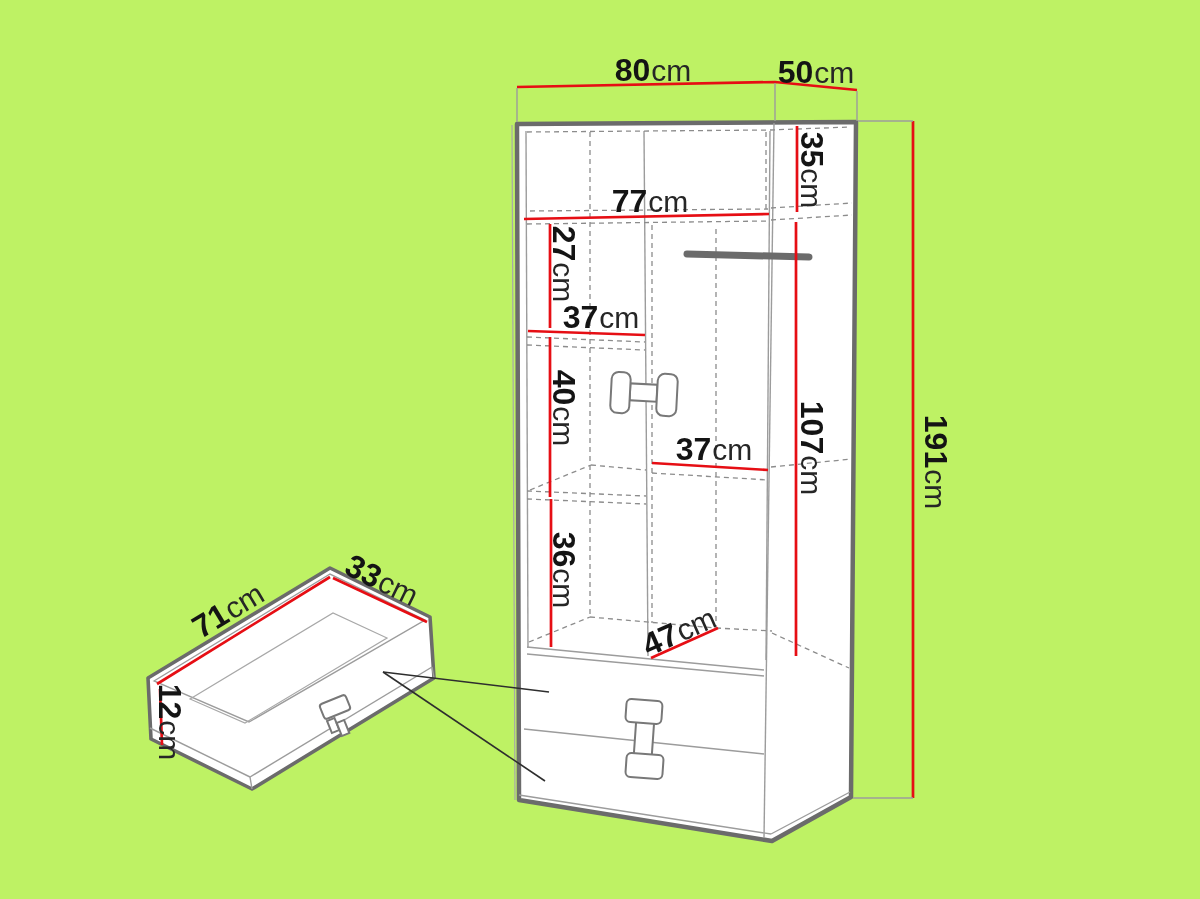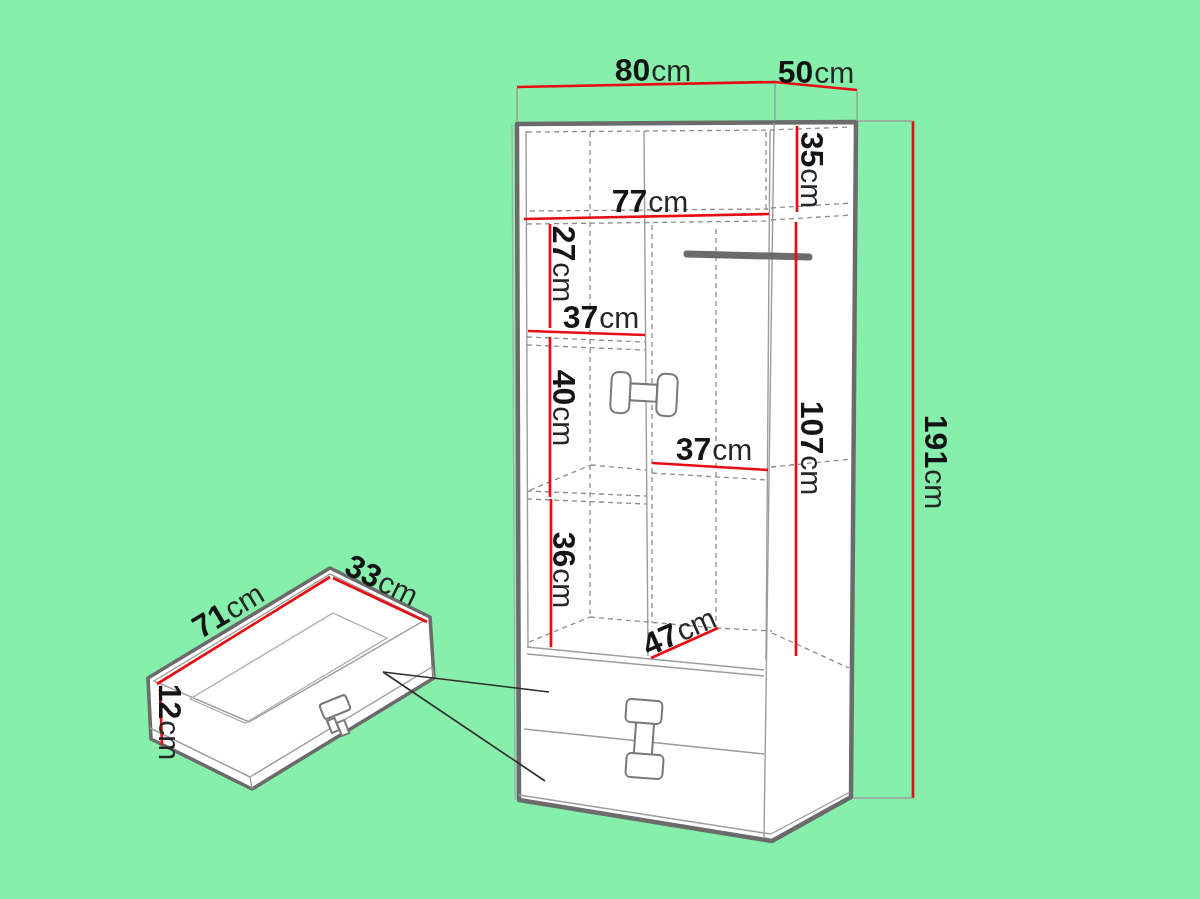--- a/index.html
+++ b/index.html
@@ -1,16 +1,16 @@
 <!DOCTYPE html>
 <html><head>
 <meta charset="utf-8">
 <style>
   html,body{margin:0;padding:0;background:#ffffff;}
-  .stage{position:relative;width:1200px;height:899px;background:#86efac;overflow:hidden;}
+  .stage{position:relative;width:1200px;height:899px;background:#bef264;overflow:hidden;}
   svg{display:block;}
   .outline{fill:#ffffff;stroke:#6b6b6b;stroke-width:4.5;stroke-linejoin:round;}
   .thin{stroke:#9c9c9c;stroke-width:1.4;fill:none;}
   .thin2{stroke:#a8a8a8;stroke-width:1.2;fill:none;}
   .dash{stroke:#8c8c8c;stroke-width:1.3;fill:none;stroke-dasharray:5 4;}
   .red{stroke:#e60e14;stroke-width:2.7;fill:none;}
   .rail{stroke:#6b6b6b;stroke-width:7;stroke-linecap:round;fill:none;}
   .hw{fill:#ffffff;stroke:#787878;stroke-width:2;}
   .ptr{stroke:#2e2e2e;stroke-width:1.6;fill:none;}
   text{font-family:"Liberation Sans","DejaVu Sans",sans-serif;fill:#1a1a1a;}

